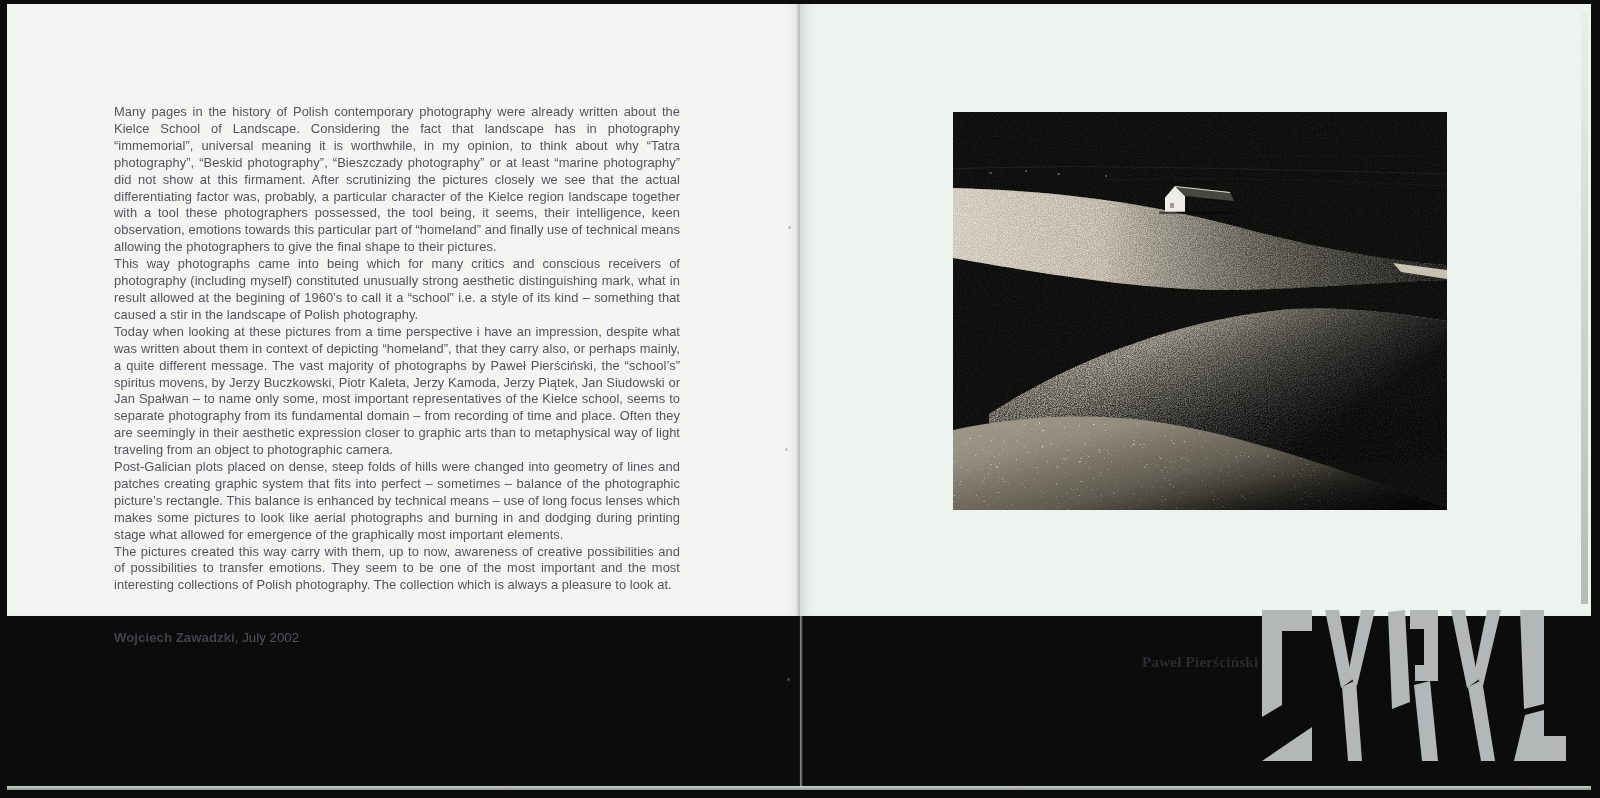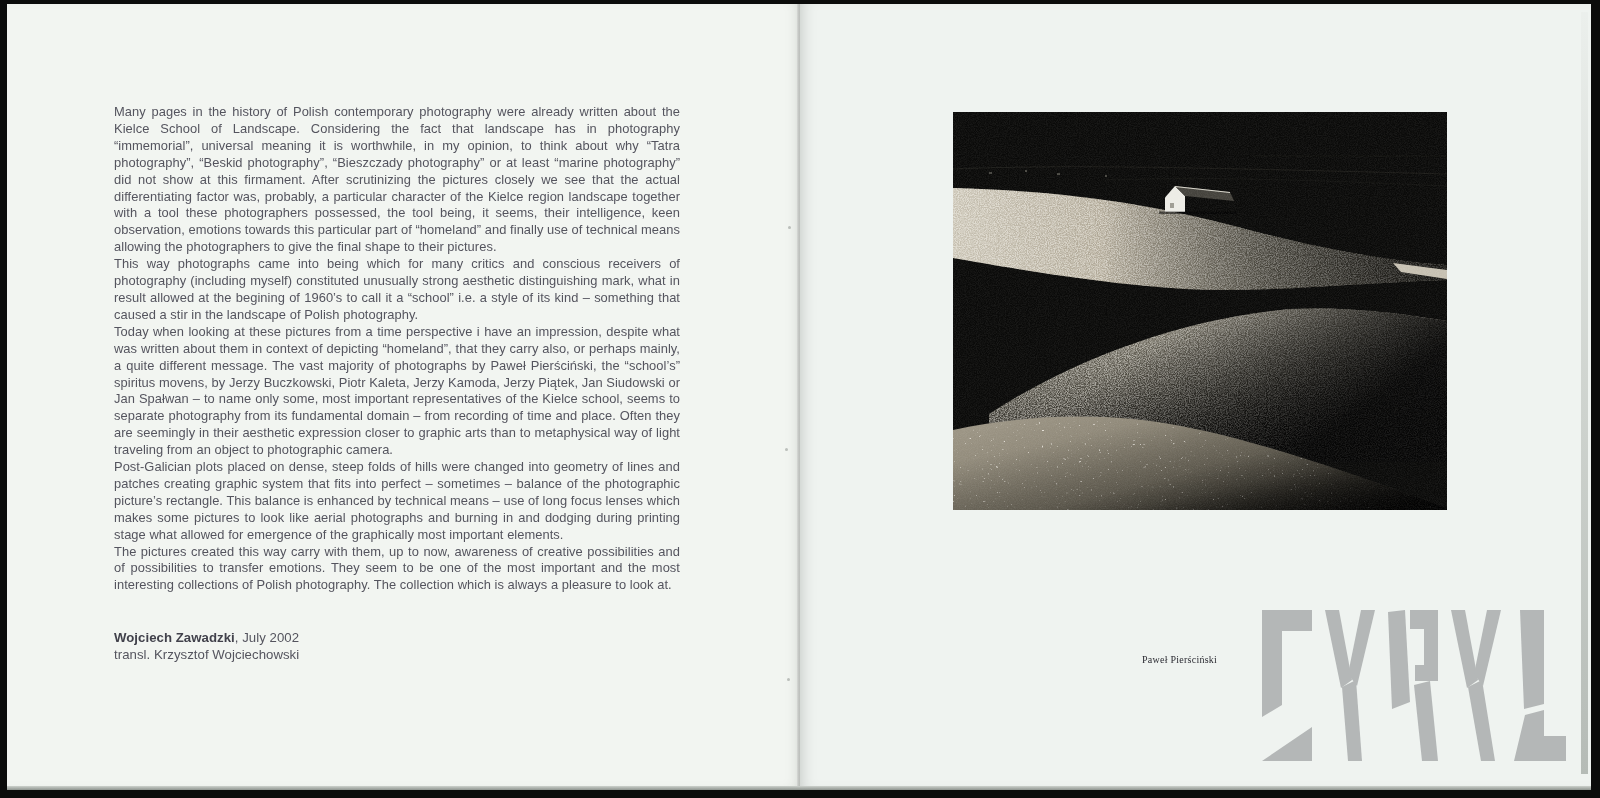--- a/index.html
+++ b/index.html
@@ -10,21 +10,21 @@
     --logo-gray:#b4b7b7;
     --photo-black:#0a0a09;
     --scan-border:#0b0c0b;
   }
   html,body{margin:0;padding:0;background:#000;}
   .scan{
     position:relative;width:1600px;height:798px;overflow:hidden;
     background:var(--scan-border);
     font-family:"Liberation Sans",sans-serif;
   }
-  .page{position:absolute;top:4px;height:782px;}
+  .page{position:absolute;top:4px;height:612px;}
   .page-left{
     left:7px;width:793px;background:var(--paper);
     box-shadow:inset -10px 0 16px -12px rgba(40,45,40,.28);
   }
   .page-right{
     left:800px;width:791px;background:var(--paper-right);
     box-shadow:inset 12px 0 16px -12px rgba(40,45,40,.25);
   }
   .spine{
     position:absolute;left:797px;top:4px;width:6px;height:782px;
@@ -49,43 +49,42 @@
   }
   .essay p{margin:0;}
   .signature{margin-top:35px;text-align:left;font-size:13.2px;line-height:17.2px;}
   .sig-name{font-weight:bold;color:#41414b;}
 
   
   .photo-frame{position:absolute;left:153px;top:108px;width:494px;height:398px;background:var(--photo-black);}
   .photo-frame svg{display:block;width:100%;height:100%;}
   .caption{
     position:absolute;left:342px;top:650px;
-    font-family:"Liberation Serif",serif;font-weight:400;
-    font-size:10px;letter-spacing:.25px;color:var(--caption-text);
+    font-family:"Liberation Serif",serif;font-weight:700;
+    font-size:15px;letter-spacing:.25px;color:var(--caption-text);
     white-space:nowrap;
   }
   .logo{position:absolute;left:462px;top:606px;width:304px;height:153px;color:var(--logo-gray);}
   .logo svg{display:block;width:100%;height:100%;}
   .sr-only{position:absolute;width:1px;height:1px;overflow:hidden;clip:rect(0 0 0 0);white-space:nowrap;}
 </style>
 </head>
 <body>
 
 <div class="scan">
 
   <div class="page page-left">
     <div class="essay">
       <p>Many pages in the history of Polish contemporary photography were already written about the Kielce School of Landscape. Considering the fact that landscape has in photography “immemorial”, universal meaning it is worthwhile, in my opinion, to think about why “Tatra photography”, “Beskid photography”, “Bieszczady photography” or at least “marine photography” did not show at this firmament. After scrutinizing the pictures closely we see that the actual differentiating factor was, probably, a particular character of the Kielce region landscape together with a tool these photographers possessed, the tool being, it seems, their intelligence, keen observation, emotions towards this particular part of “homeland” and finally use of technical means allowing the photographers to give the final shape to their pictures.</p>
       <p>This way photographs came into being which for many critics and conscious receivers of photography (including myself) constituted unusually strong aesthetic distinguishing mark, what in result allowed at the begining of 1960’s to call it a “school” i.e. a style of its kind – something that caused a stir in the landscape of Polish photography.</p>
       <p>Today when looking at these pictures from a time perspective i have an impression, despite what was written about them in context of depicting “homeland”, that they carry also, or perhaps mainly, a quite different message. The vast majority of photographs by Paweł Pierściński, the “school’s” spiritus movens, by Jerzy Buczkowski, Piotr Kaleta, Jerzy Kamoda, Jerzy Piątek, Jan Siudowski or Jan Spałwan – to name only some, most important representatives of the Kielce school, seems to separate photography from its fundamental domain – from recording of time and place. Often they are seemingly in their aesthetic expression closer to graphic arts than to metaphysical way of light traveling from an object to photographic camera.</p>
       <p>Post-Galician plots placed on dense, steep folds of hills were changed into geometry of lines and patches creating graphic system that fits into perfect – sometimes – balance of the photographic picture’s rectangle. This balance is enhanced by technical means – use of long focus lenses which makes some pictures to look like aerial photographs and burning in and dodging during printing stage what allowed for emergence of the graphically most important elements.</p>
       <p>The pictures created this way carry with them, up to now, awareness of creative possibilities and of possibilities to transfer emotions. They seem to be one of the most important and the most interesting collections of Polish photography. The collection which is always a pleasure to look at.</p>
       <div class="signature">
         <p><span class="sig-name">Wojciech Zawadzki</span><span>, July 2002</span></p>
-        <p>transl. Krzysztof Wojciechowski</p>
       </div>
     </div>
   </div>
 
   <div class="spine"></div>
   <div class="speck" style="left:788px;top:226px;"></div>
   <div class="speck" style="left:785px;top:448px;"></div>
   <div class="speck" style="left:787px;top:678px;"></div>
 
   <div class="page page-right">

